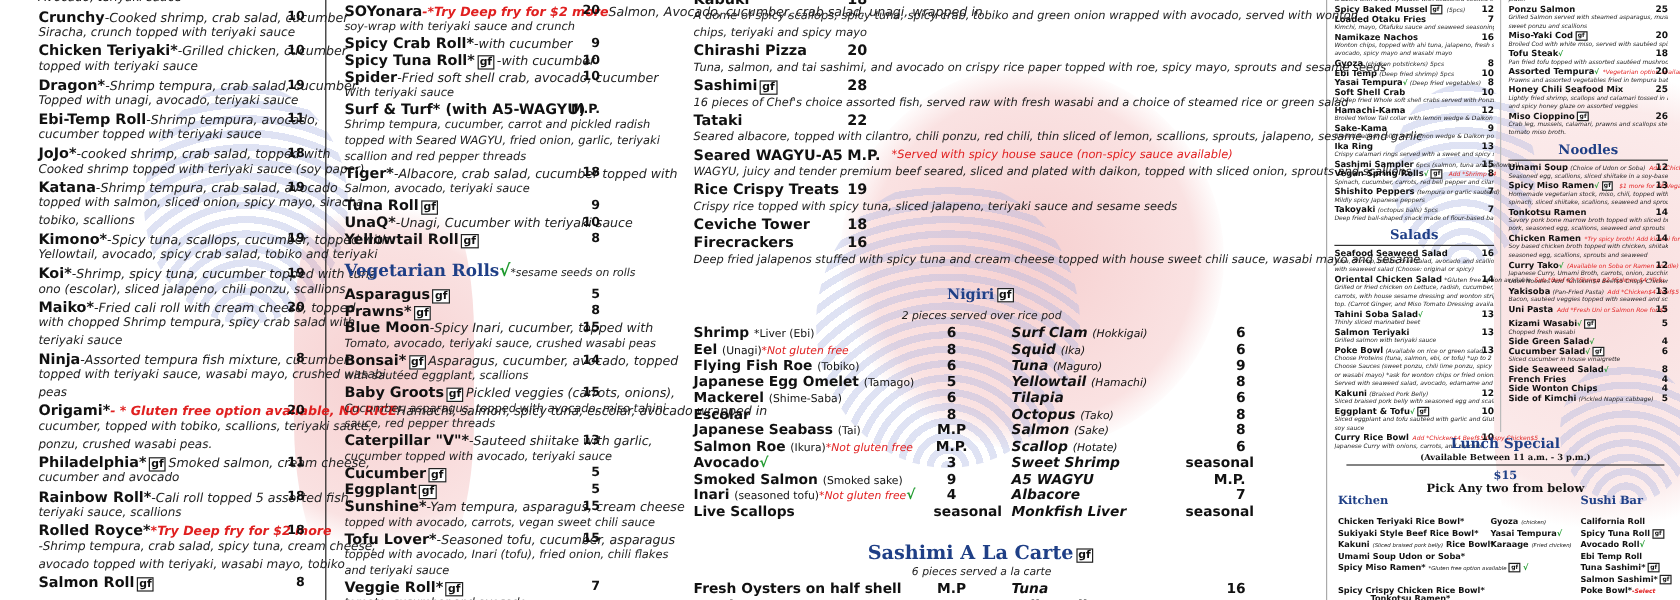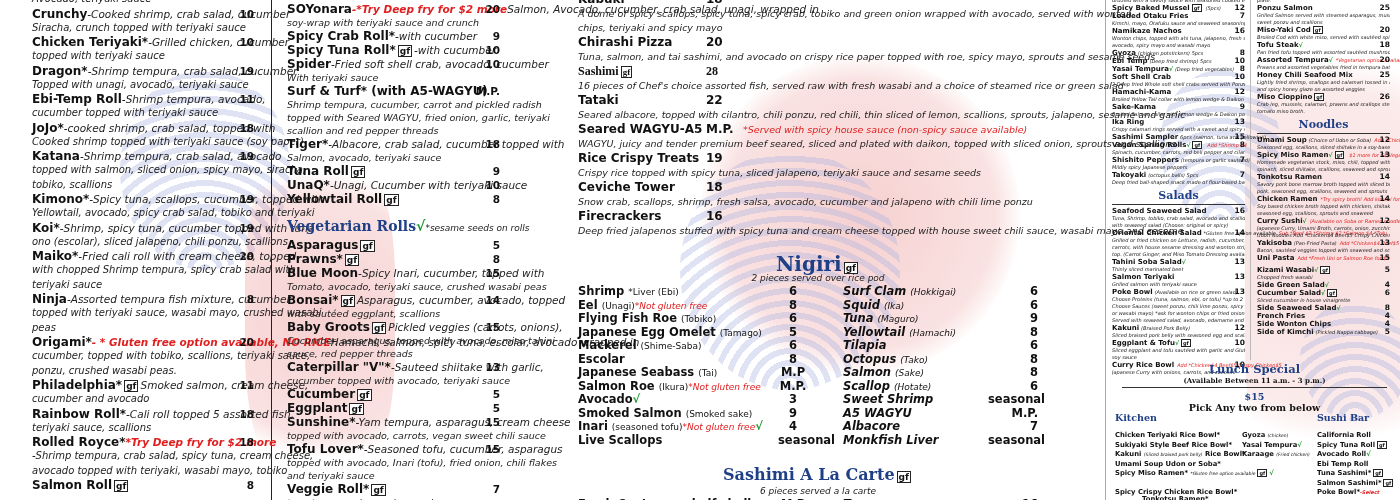--- a/index.html
+++ b/index.html
@@ -386,21 +386,21 @@
       <div class="desc-line desc">chips, teriyaki and spicy mayo</div>
     </div>
     <div class="item">
       <div class="line row" style="height:15px;line-height:15px;">
         <span class="name">Chirashi Pizza</span>
         <span class="pcol">20</span>
       </div>
       <div class="desc-line desc">Tuna, salmon, and tai sashimi, and avocado on crispy rice paper topped with roe, spicy mayo, sprouts and sesame seeds</div>
     </div>
     <div class="item">
-      <div class="line row" style="height:15px;line-height:15px;font-family:Liberation Serif, serif;">
+      <div class="line row" style="height:15px;line-height:15px;">
         <span class="name">Sashimi</span>
         <span class="gf">gf</span>
         <span class="pcol">28</span>
       </div>
       <div class="desc-line desc">16 pieces of Chef's choice assorted fish, served raw with fresh wasabi and a choice of steamed rice or green salad</div>
     </div>
     <div class="item">
       <div class="line row" style="height:15px;line-height:15px;">
         <span class="name">Tataki</span>
         <span class="pcol">22</span>
@@ -420,30 +420,29 @@
         <span class="name">Rice Crispy Treats</span>
         <span class="pcol">19</span>
       </div>
       <div class="desc-line desc">Crispy rice topped with spicy tuna, sliced jalapeno, teriyaki sauce and sesame seeds</div>
     </div>
     <div class="item">
       <div class="line row" style="height:15px;line-height:15px;">
         <span class="name">Ceviche Tower</span>
         <span class="pcol">18</span>
       </div>
-      <div class="desc-line desc">Snow crab, scallops, shrimp, fresh salsa, avocado, cucumber and jalapeno with chili lime ponzu</div>
     </div>
     <div class="item">
       <div class="line row" style="height:15px;line-height:15px;">
         <span class="name">Firecrackers</span>
         <span class="pcol">16</span>
       </div>
       <div class="desc-line desc">Deep fried jalapenos stuffed with spicy tuna and cream cheese topped with house sweet chili sauce, wasabi mayo and sesame</div>
     </div>
-    <div class="center" style="margin-top:14px;height:20px;"><span class="sect-title" style="font-size: 20px;">Nigiri</span><span class="gf">gf</span></div>
+    <div class="center" style="margin-top:14px;height:20px;"><span class="sect-title" style="font-size: 12px;">Nigiri</span><span class="gf">gf</span></div>
     <div class="center desc" style="font-size:9px;height:13px;line-height:13px;">2 pieces served over rice pod</div>
     <div class="grid2">
       <span class="lname"><span>Shrimp</span> <span class="sub">*Liver (Ebi)</span></span>
       <span class="lprice">6</span>
       <span class="rname"><span>Surf Clam</span> <span class="sub">(Hokkigai)</span></span>
       <span class="rprice">6</span>
     </div>
     <div class="grid2">
       <span class="lname"><span>Eel</span> <span class="sub">(Unagi)</span><span class="red sub">*Not gluten free</span></span>
       <span class="lprice">8</span>
@@ -666,21 +665,21 @@
       <div class="line"><span class="name">Tonkotsu Ramen</span><span class="price">14</span></div>
       <div class="desc-line desc">Savory pork bone marrow broth topped with sliced braised</div>
       <div class="desc-line desc">pork, seasoned egg, scallions, seaweed and sprouts</div>
     </div>
     <div class="item">
       <div class="line"><span class="name">Chicken Ramen</span><span class="red" style="font-size: 5px; margin-left: 3px;">*Try spicy broth! Add kimchi for $1</span><span class="price">14</span></div>
       <div class="desc-line desc">Soy based chicken broth topped with chicken, shiitake,</div>
       <div class="desc-line desc">seasoned egg, scallions, sprouts and seaweed</div>
     </div>
     <div class="item">
-      <div class="line"><span class="name">Curry Sushi</span><span class="veg">√</span><span class="red" style="font-size: 5px; margin-left: 3px;">(Available on Soba or Ramen noodle)</span><span class="price">12</span></div>
+      <div class="line"><span class="name">Curry Tako</span><span class="veg">√</span><span class="red" style="font-size: 5px; margin-left: 3px;">(Available on Soba or Ramen noodle)</span><span class="price">12</span></div>
       <div class="desc-line desc">Japanese Curry, Umami Broth, carrots, onion, zucchini, with</div>
       <div class="desc-line desc">Udon Noodles Add *Chicken$4 Beef$5 Crispy Chicken$5</div>
     </div>
     <div class="item">
       <div class="line"><span class="name">Yakisoba</span> <span class="desc" style="font-size: 5px;">(Pan-Fried Pasta)</span><span class="red" style="font-size: 5px; margin-left: 3px;">Add *Chicken$4 Beef$5</span><span class="price">13</span></div>
       <div class="desc-line desc">Bacon, sautéed veggies topped with seaweed and scallions</div>
     </div>
     <div class="item">
       <div class="line"><span class="name">Uni Pasta</span><span class="red" style="font-size: 5px; margin-left: 3px;">Add *Fresh Uni or Salmon Roe for $8</span><span class="price">15</span></div>
     </div>

